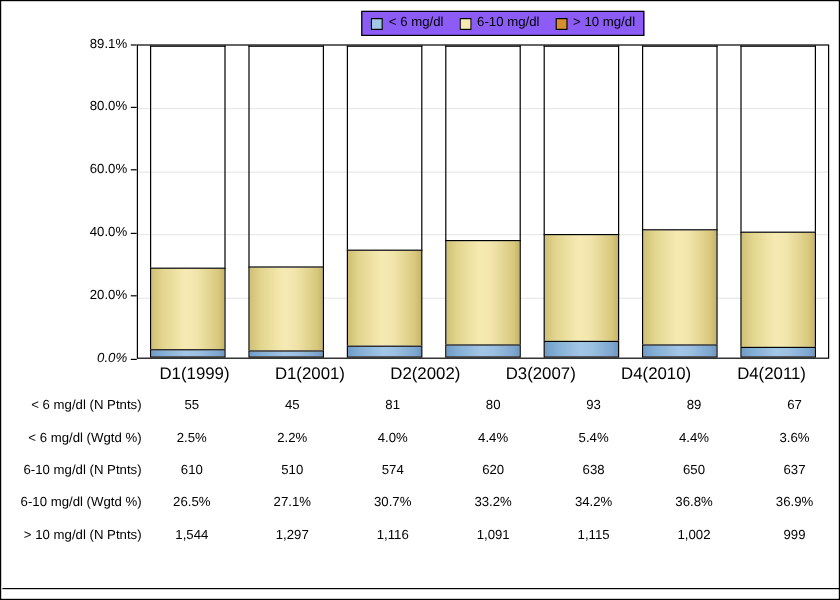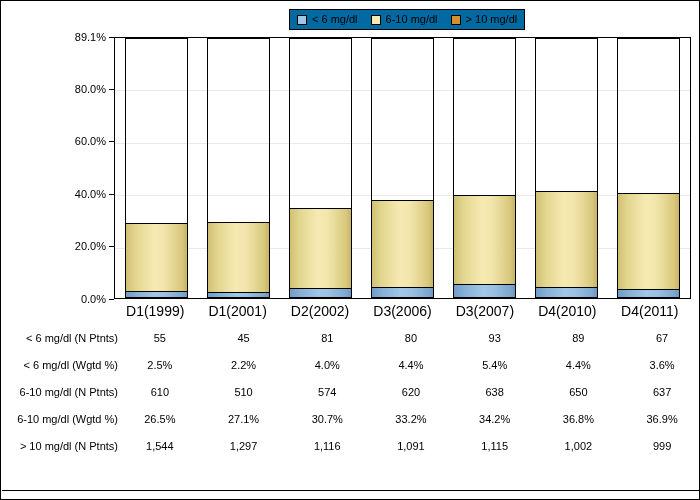--- a/index.html
+++ b/index.html
@@ -18,26 +18,26 @@
     width: 700px;
     height: 500px;
     box-sizing: border-box;
     border: 1px solid #000000;
     background: #ffffff;
   }
 
   
   #legend {
     position: absolute;
-    left: 288px;
+    left: 300px;
     top: 8px;
     height: 21px;
     box-sizing: border-box;
     border: 1px solid #000000;
-    background: #0369a1;
+    background: #8b5cf6;
     display: flex;
     align-items: center;
     padding: 0 7px;
     gap: 13px;
   }
   .legend-item {
     display: flex;
     align-items: center;
     gap: 5px;
     white-space: nowrap;
@@ -203,21 +203,21 @@
       <span class="legend-swatch" style="background:#f6eab3"></span>
       <span class="legend-label">6-10 mg/dl</span>
     </div>
     <div class="legend-item">
       <span class="legend-swatch" style="background:#d4902e"></span>
       <span class="legend-label">&gt; 10 mg/dl</span>
     </div>
   </div>
 
   <div id="y-axis">
-      <div class="y-tick" style="top: 262px;">
+      <div class="y-tick" style="top: 262px; font-style: italic;">
         <span class="y-tick-label">0.0%</span>
         <span class="y-tick-mark"></span>
       </div>
       <div class="y-tick" style="top: 209.6px;">
         <span class="y-tick-label">20.0%</span>
         <span class="y-tick-mark"></span>
       </div>
       <div class="y-tick" style="top: 157.2px;">
         <span class="y-tick-label">40.0%</span>
         <span class="y-tick-mark"></span>
@@ -293,21 +293,20 @@
             <div class="seg seg-low bottom" style="height: 9.432px;"></div>
           </div>
         </div>
       </div>
   </div>
 
   <div id="x-axis">
       <div class="x-label-cell">D1(1999)</div>
       <div class="x-label-cell">D1(2001)</div>
       <div class="x-label-cell">D2(2002)</div>
-      <div class="x-label-cell">D3(2006)</div>
       <div class="x-label-cell">D3(2007)</div>
       <div class="x-label-cell">D4(2010)</div>
       <div class="x-label-cell">D4(2011)</div>
     </div>
 
   <table id="data-table">
     <tbody id="data-table-body">
         <tr>
           <td class="row-label">&lt; 6 mg/dl  (N Ptnts)</td>
           <td class="row-value">55</td>

